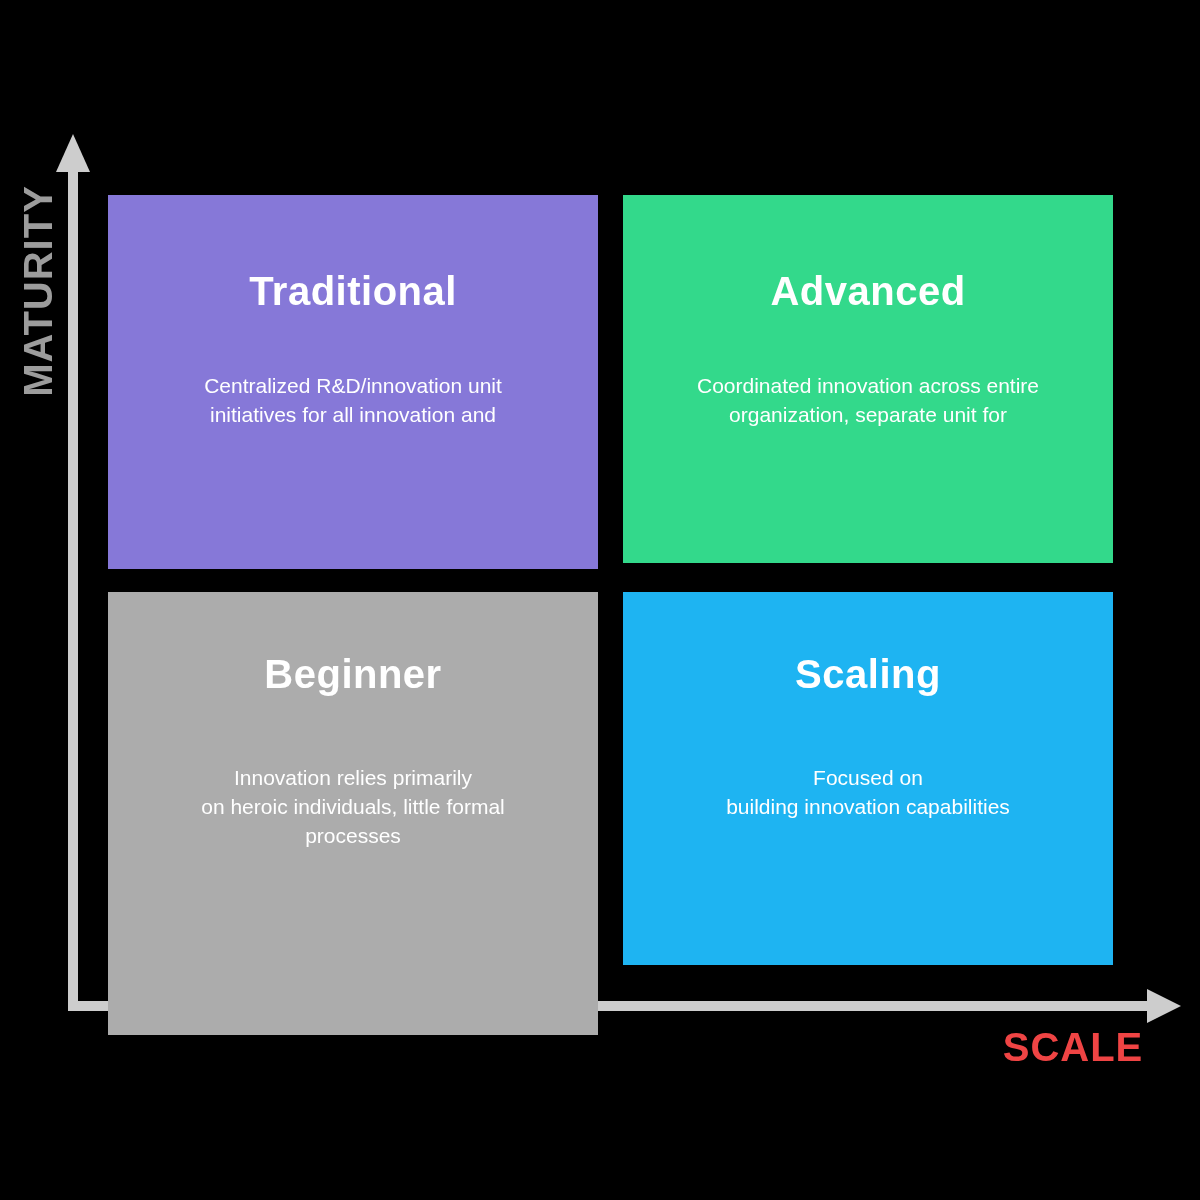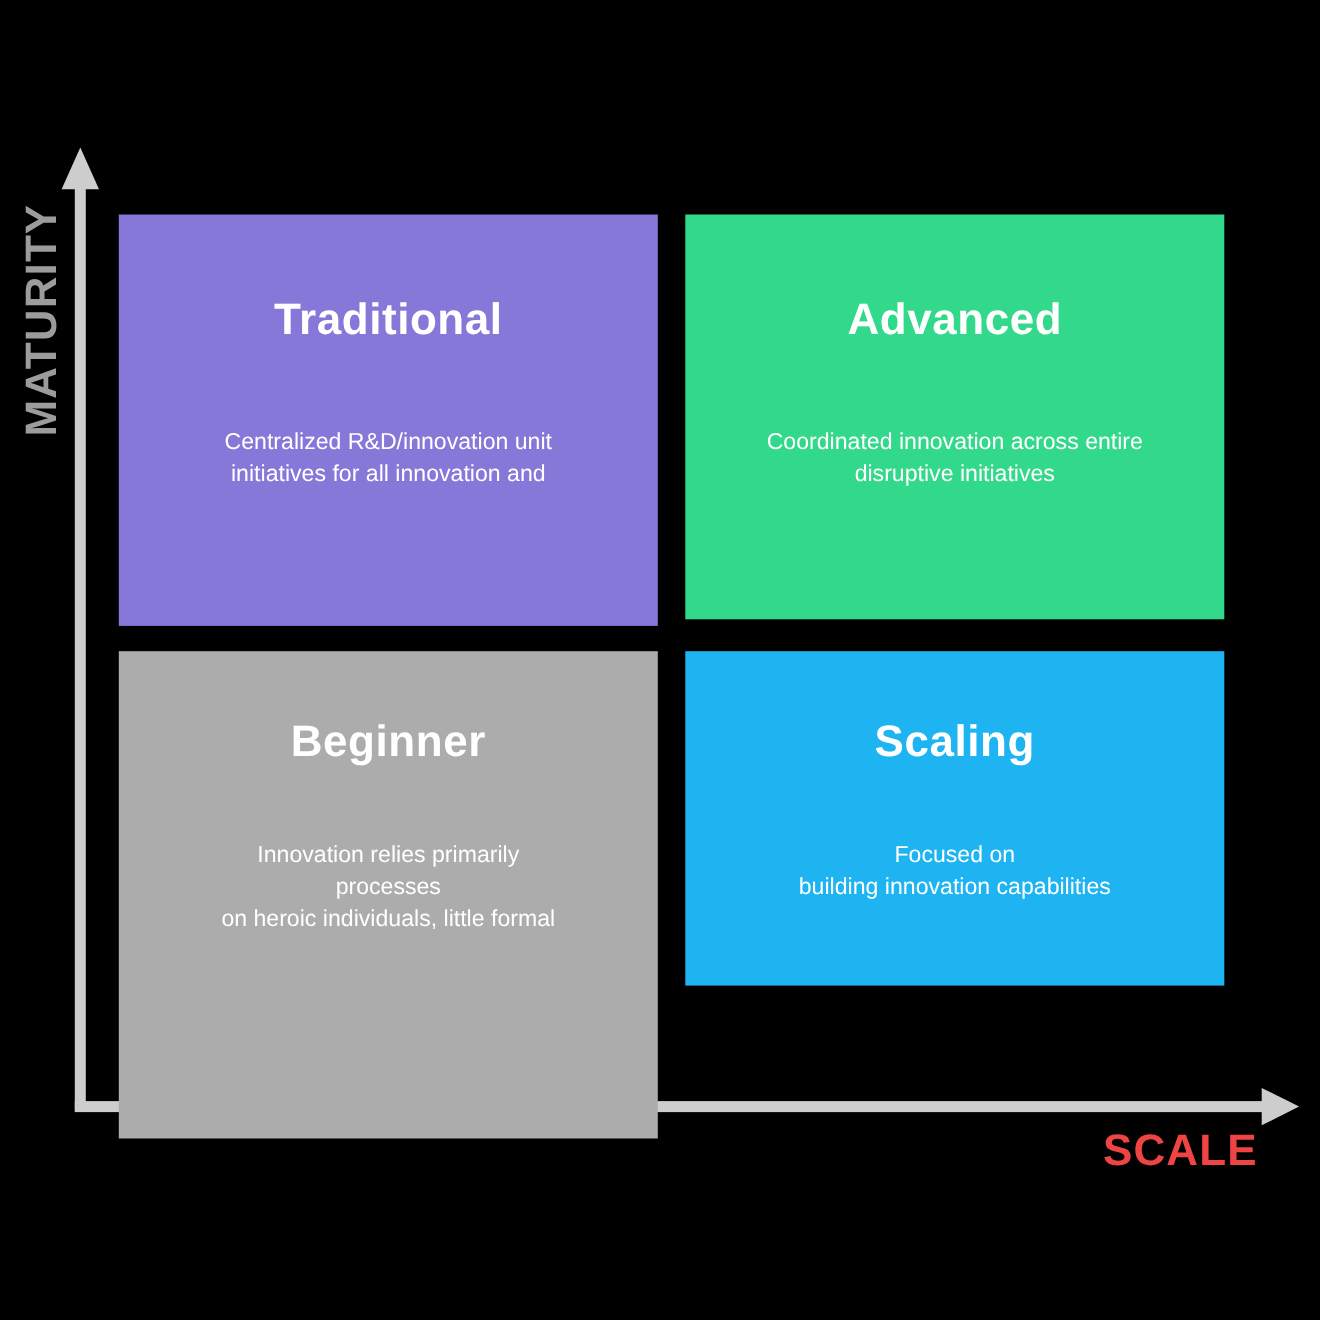--- a/index.html
+++ b/index.html
@@ -39,36 +39,36 @@
     position: absolute;
     display: flex;
     flex-direction: column;
     align-items: center;
     text-align: center;
     color: #fff;
   }
   .quad-tl { left: 108px; top: 195px; width: 490px; height: 374px; }
   .quad-tr { left: 623px; top: 195px; width: 490px; height: 368px; }
   .quad-bl { left: 108px; top: 592px; width: 490px; height: 443px; }
-  .quad-br { left: 623px; top: 592px; width: 490px; height: 304px; }
+  .quad-br { left: 623px; top: 592px; width: 490px; height: 373px; }
   .quad-title {
     margin: 0;
     font-size: 40px;
     font-weight: bold;
     line-height: 48px;
     letter-spacing: 0.5px;
   }
   .quad-top .quad-title { margin-top: 72px; }
   .quad-bottom .quad-title { margin-top: 58px; }
   .quad-desc {
     font-size: 21px;
     line-height: 29px;
     font-weight: normal;
   }
-  .quad-top .quad-desc { margin-top: 72px; }
+  .quad-top .quad-desc { margin-top: 56px; }
   .quad-bottom .quad-desc { margin-top: 65px; }
 </style>
 </head>
 <body>
 
 <div class="canvas" style="background: rgb(0, 0, 0);">
 
   <svg class="axes-svg" viewBox="0 0 1200 1200" xmlns="http://www.w3.org/2000/svg">
     <rect x="68" y="168" width="10" height="842" fill="#CDCDCD"></rect>
     <rect x="68" y="1001" width="1082" height="10" fill="#CDCDCD"></rect>
@@ -84,30 +84,30 @@
     <div class="quad-desc">
       <div>Centralized R&amp;D/innovation unit</div>
       <div>initiatives for all innovation and</div>
     </div>
   </div>
 
   <div class="quad quad-tr quad-top" style="background: rgb(51, 217, 139);">
     <h2 class="quad-title">Advanced</h2>
     <div class="quad-desc">
       <div>Coordinated innovation across entire</div>
-      <div>disruptive initiatives</div>
+      <div>organization, separate unit for</div>
     </div>
   </div>
 
   <div class="quad quad-bl quad-bottom" style="background: rgb(172, 172, 172);">
     <h2 class="quad-title">Beginner</h2>
     <div class="quad-desc">
       <div>Innovation relies primarily</div>
+      <div>on heroic individuals, little formal</div>
       <div>processes</div>
-      <div>on heroic individuals, little formal</div>
     </div>
   </div>
 
   <div class="quad quad-br quad-bottom" style="background: rgb(30, 180, 242);">
     <h2 class="quad-title">Scaling</h2>
     <div class="quad-desc">
       <div>Focused on</div>
       <div>building innovation capabilities</div>
     </div>
   </div>

